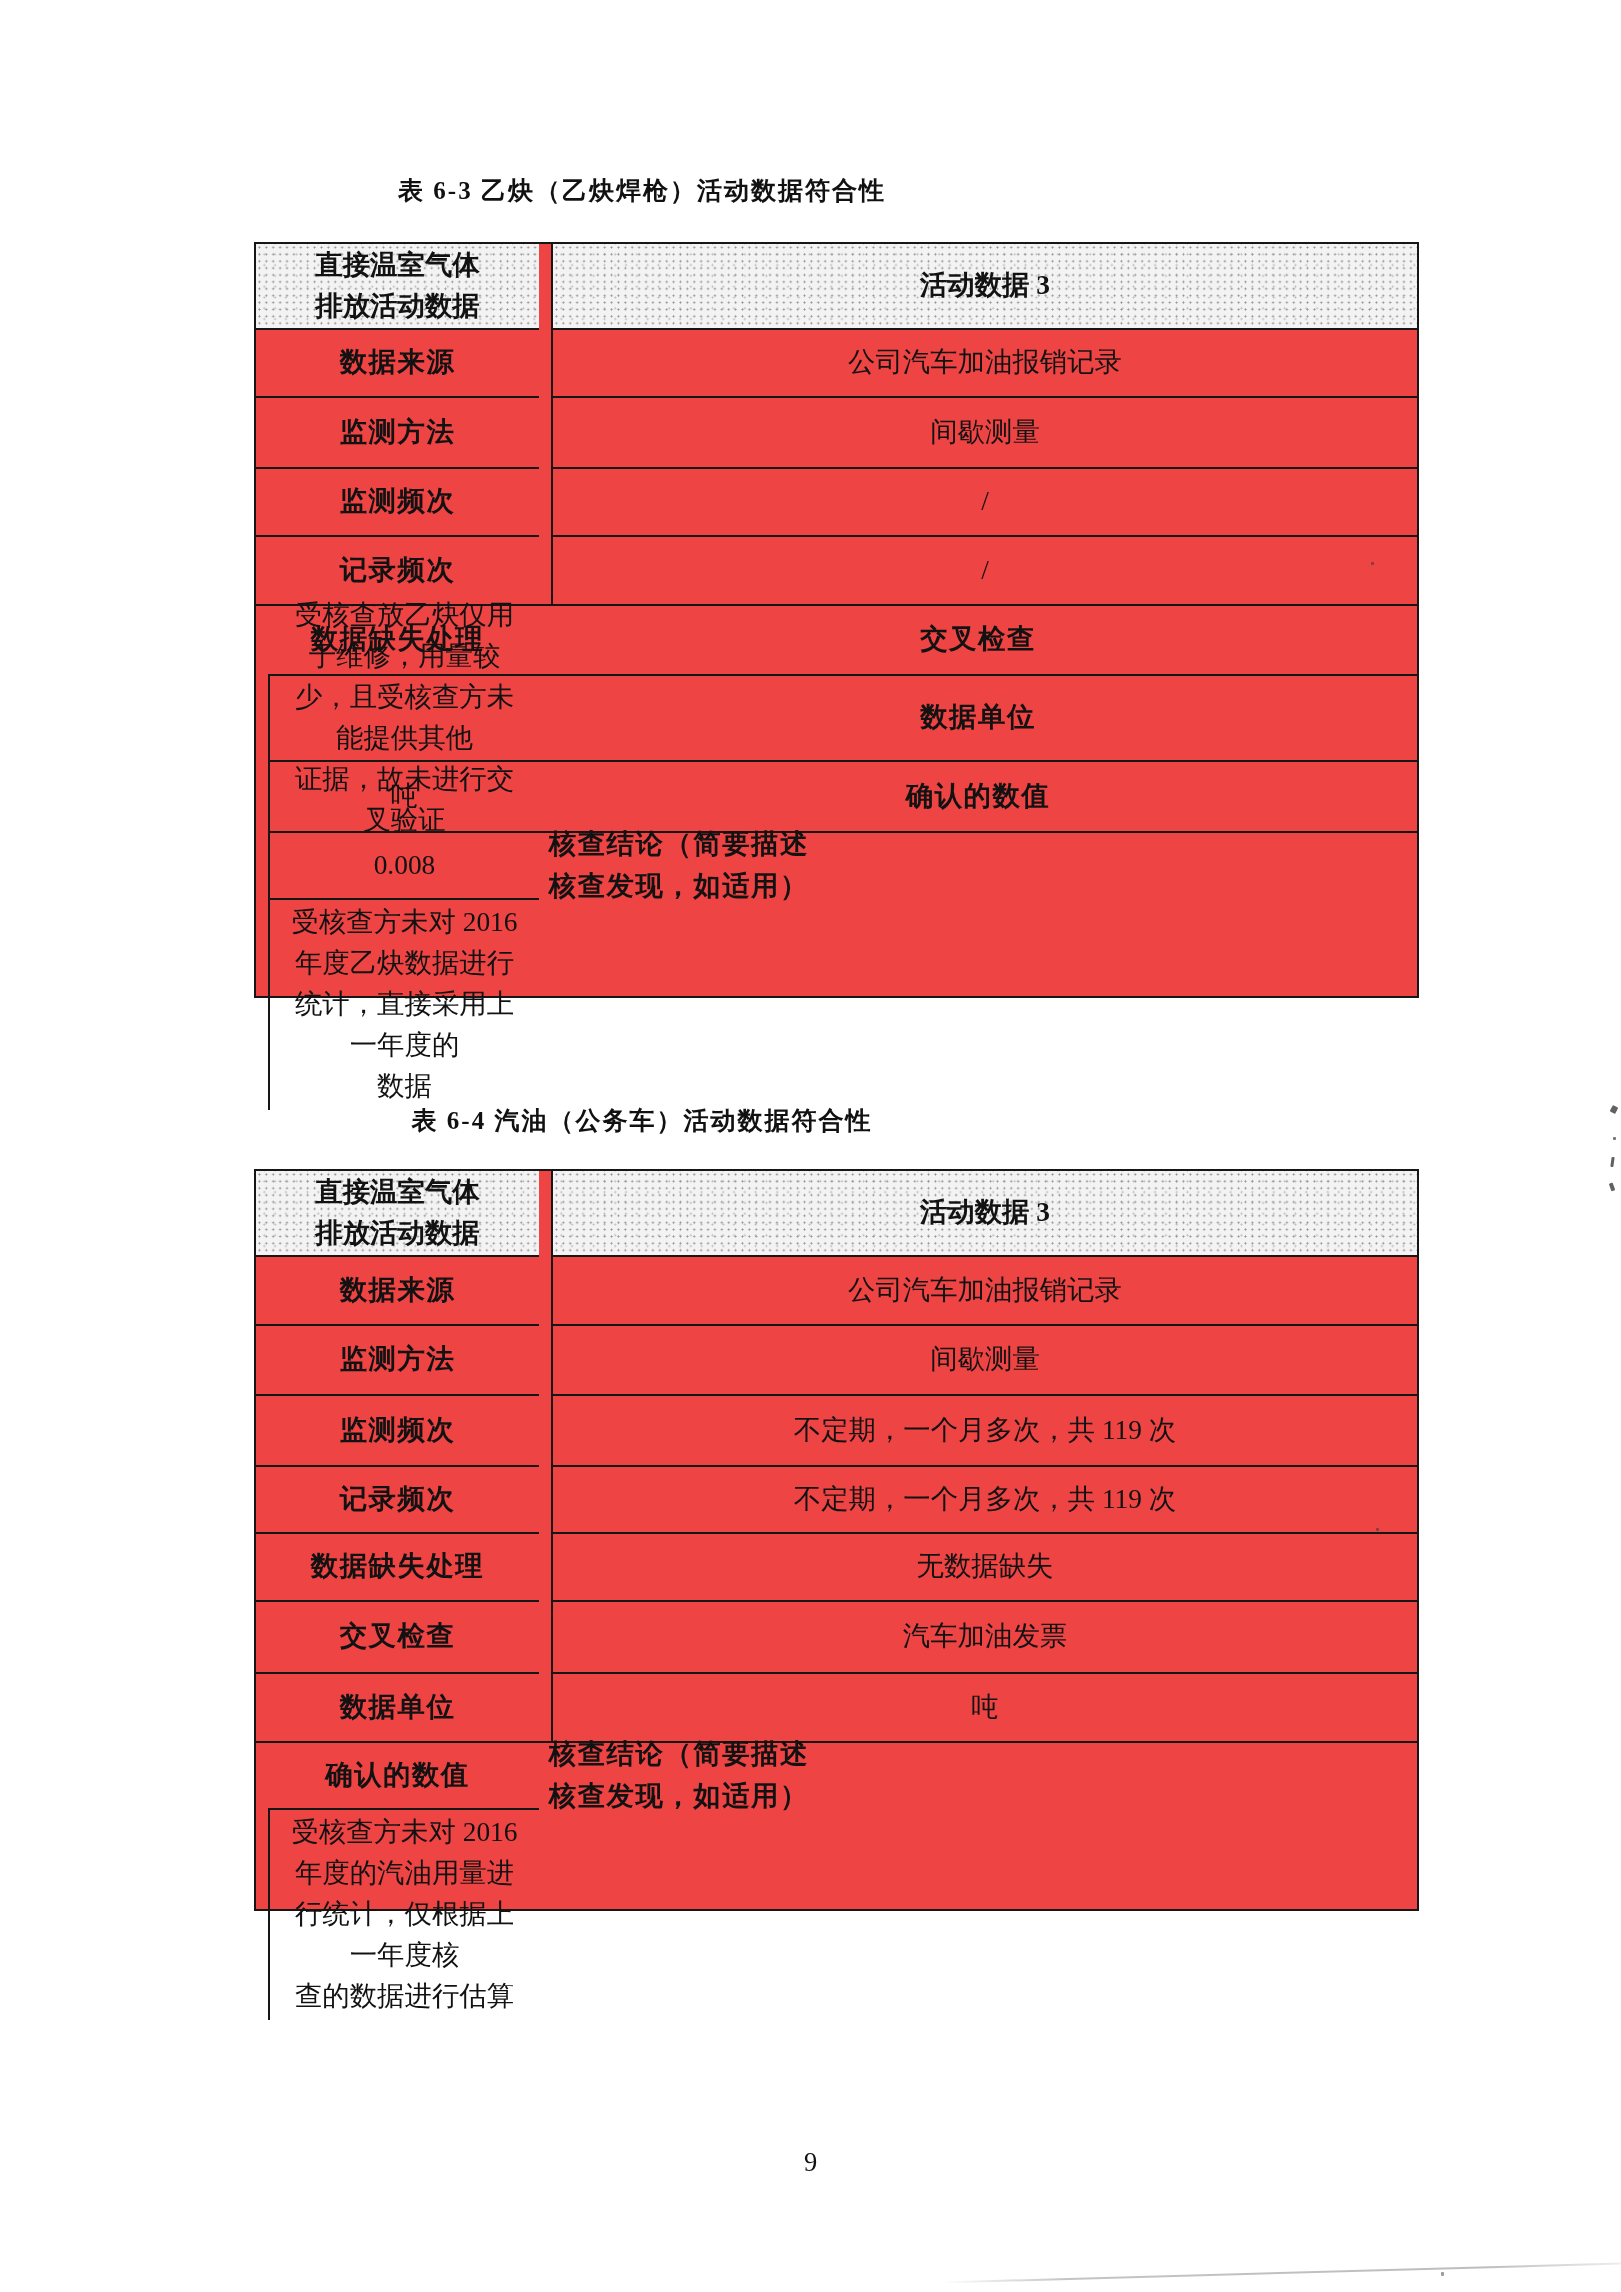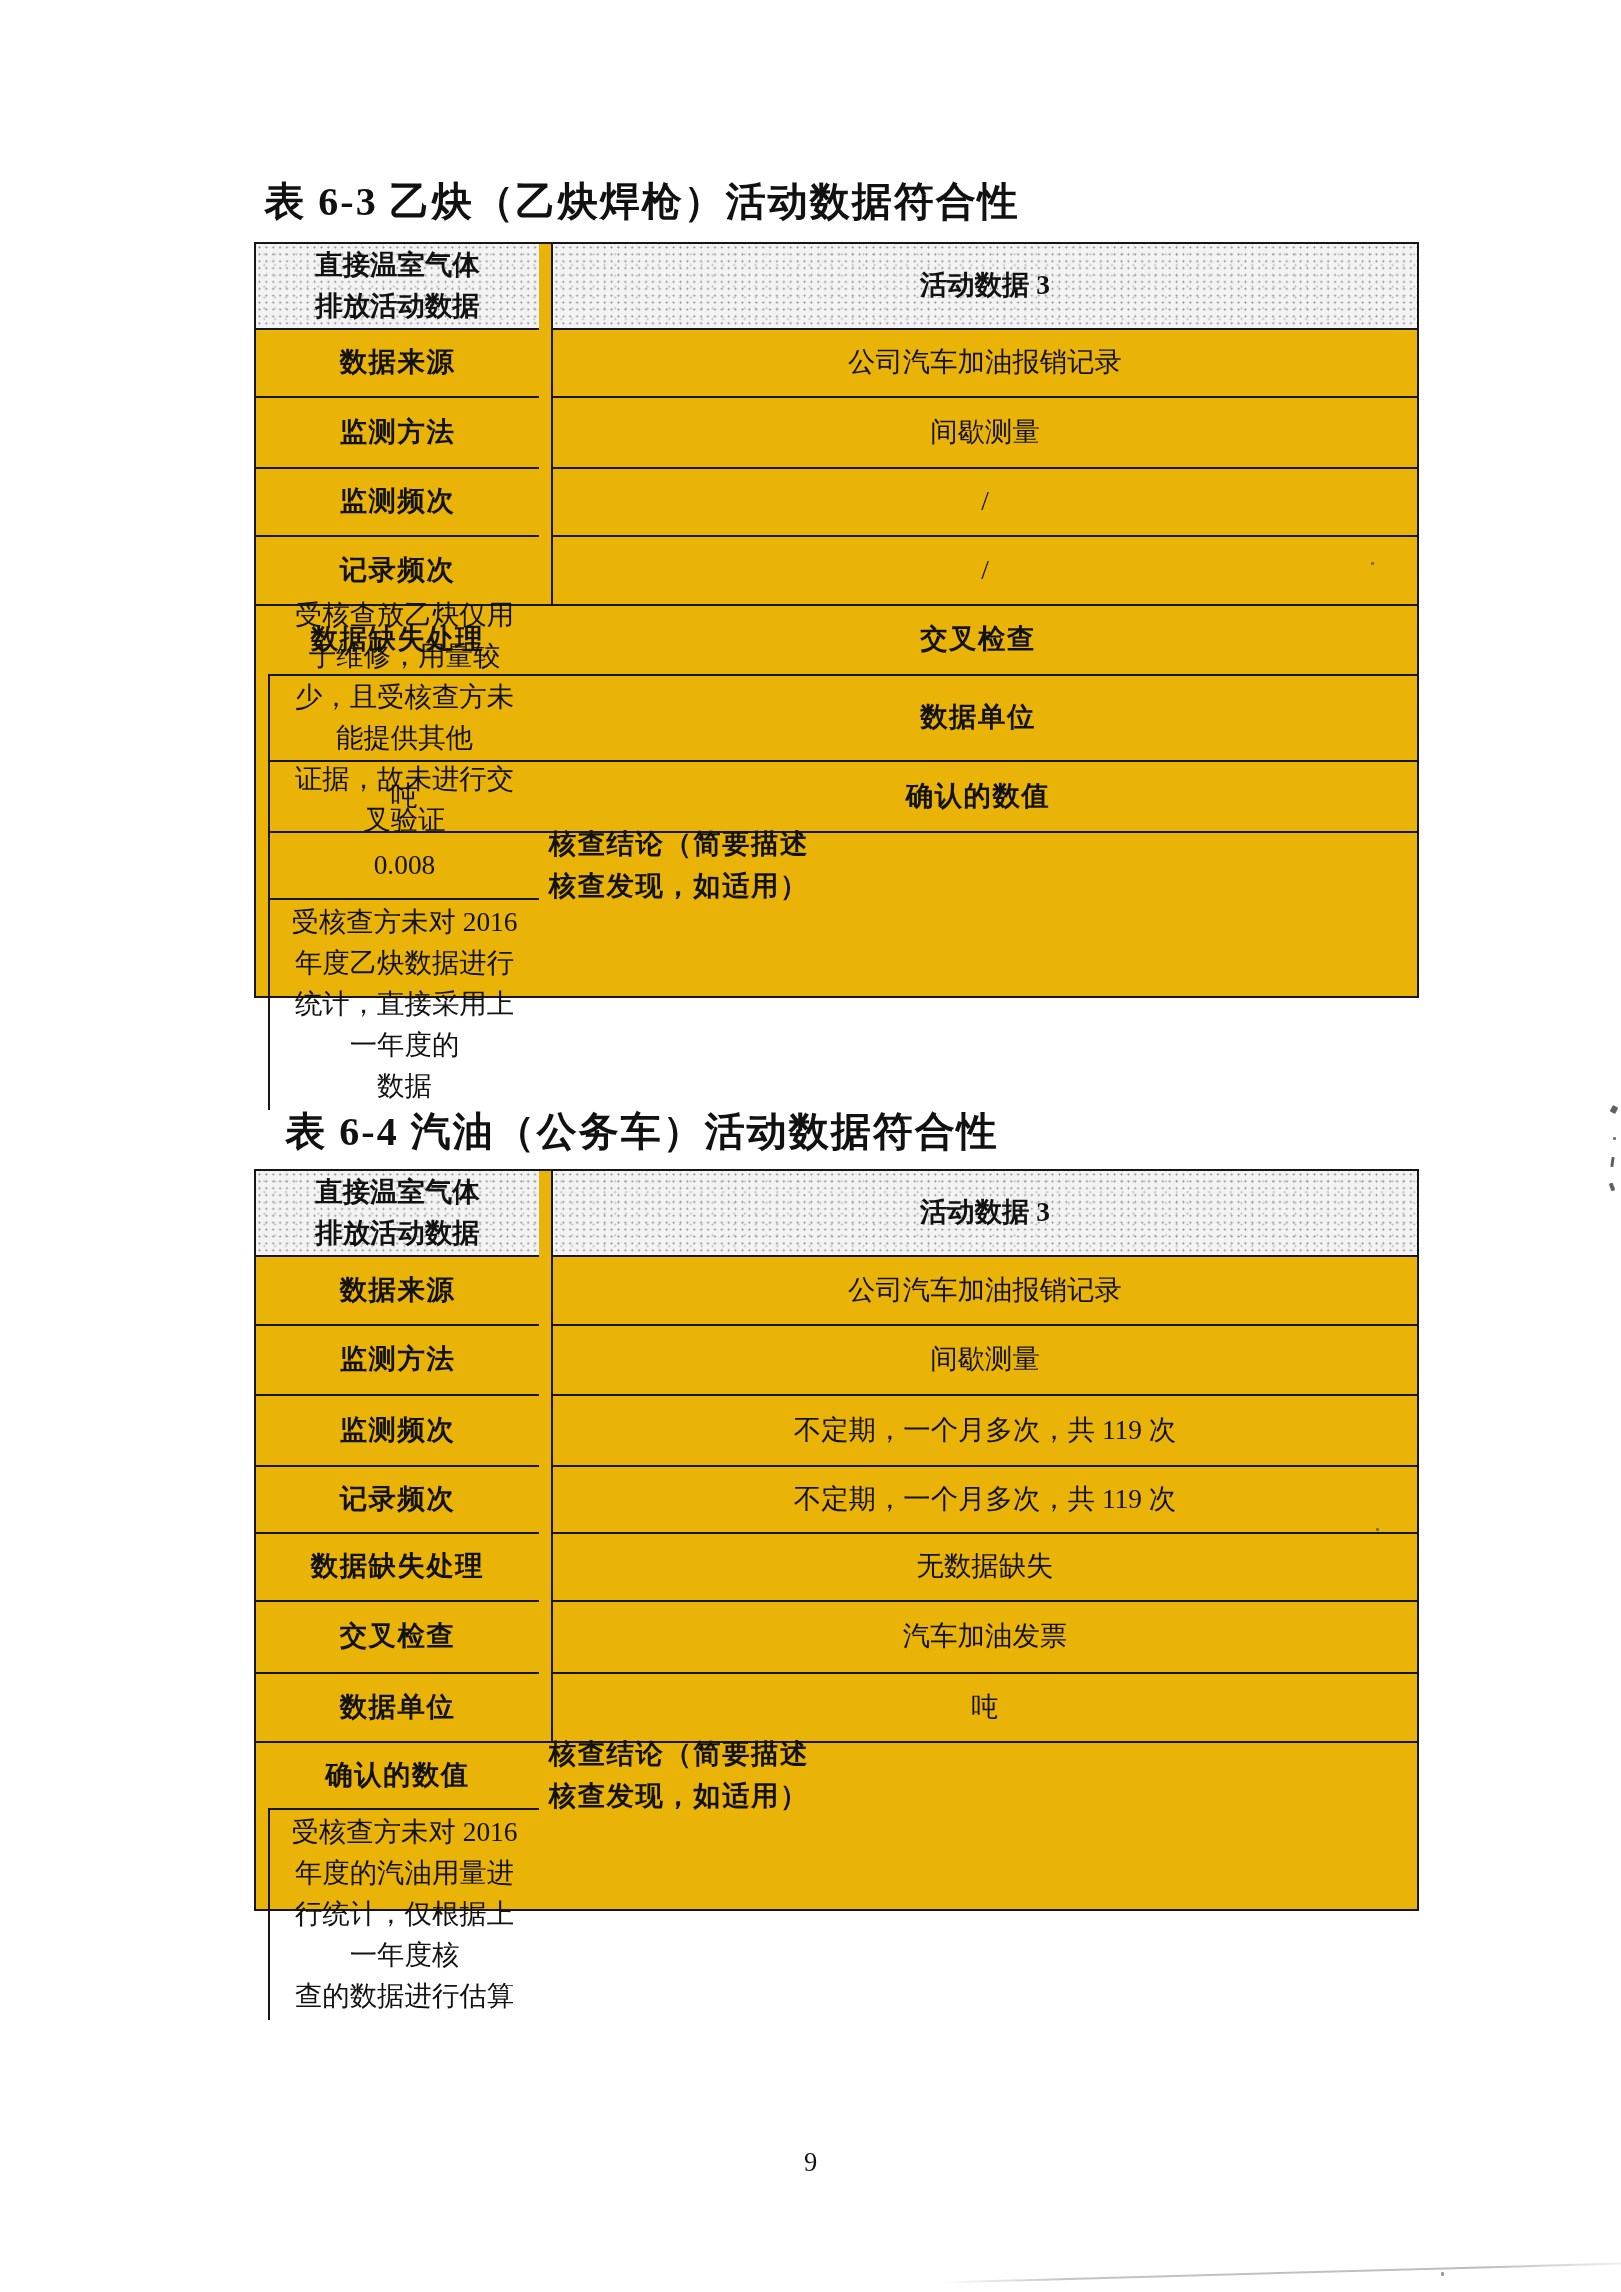--- a/index.html
+++ b/index.html
@@ -7,33 +7,33 @@
     width:1621px; height:2293px;
     background:#ffffff;
     font-family:"Liberation Serif","DejaVu Serif",serif;
     color:#121212;
     position:relative;
     overflow:hidden;
   }
   .doc-title {
     position:absolute; left:0; width:1284px;
     text-align:center;
-    font-size:40px; font-weight:bold;
+    font-size:25px; font-weight:bold;
     letter-spacing:2px;
     color:#111;
   }
   #title1 { top:174px; }
   #title2 { top:1104px; }
 
   .tbl {
     position:absolute; left:254px; width:1165px;
     display:grid;
     grid-template-columns:283px 1fr;
     border:2.9px solid #161616;
-    background:#eab308;
+    background:#ef4444;
     box-sizing:border-box;
   }
   #t1 { top:242px;  height:756px; grid-template-rows:84px 68px 71px 68px 69px 70px 86px 71px 67px auto; }
   #t2 { top:1169px; height:742px; grid-template-rows:84px 69px 70px 71px 67px 68px 72px 69px 67px auto; }
 
   .cell {
     display:flex; align-items:center; justify-content:center;
     text-align:center;
     font-size:27.4px;
     line-height:1.5;

